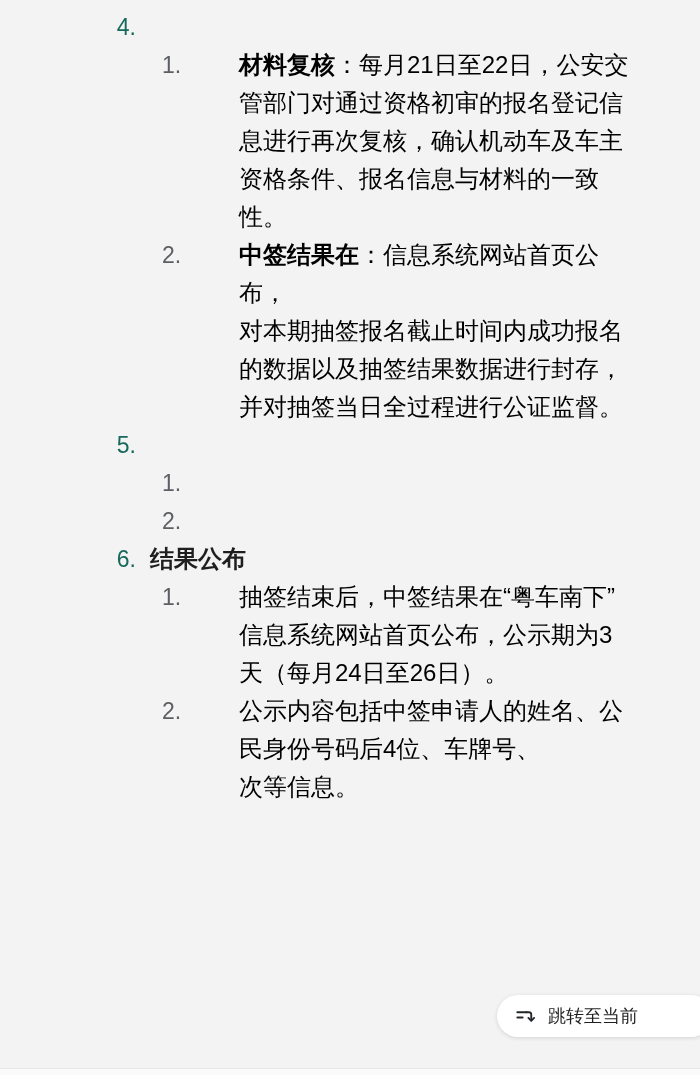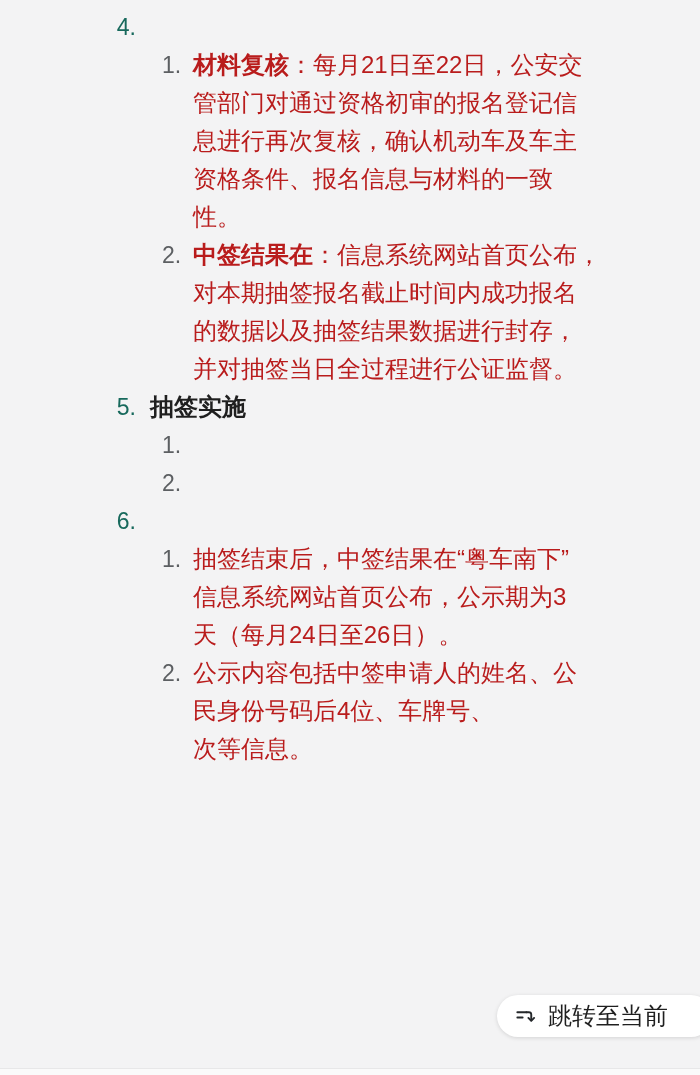--- a/index.html
+++ b/index.html
@@ -48,21 +48,22 @@
     flex: 0 0 18px;
     width: 18px;
     text-align: right;
     margin-right: 13px;
     color: #5c5f62;
     font-size: 23px;
   }
   .i-text {
     width: 412px;
     white-space: pre-line;
-    color: #b91c1c;
+    color: #000000;
+    margin-left: 46px;
   }
   .i-text .lead {
     font-weight: bold;
   }
   .jump-btn {
     position: absolute;
     left: 497px;
     top: 995px;
     height: 42px;
     width: 215px;
@@ -78,21 +79,21 @@
   }
   .jump-btn .icon {
     width: 23px;
     height: 23px;
     display: inline-flex;
     align-items: center;
     justify-content: center;
   }
   .jump-btn .label {
     margin-left: 11px;
-    font-size: 24px;
+    font-size: 18px;
     color: #1f1f1f;
     white-space: nowrap;
   }
   .bottom-strip {
     position: absolute;
     left: 0;
     bottom: 0;
     width: 700px;
     height: 6px;
     background: #fafafa;
@@ -119,31 +120,31 @@
   <div class="item-row">
     <span class="i-marker">2.</span>
     <div class="i-text"><span class="lead">中签结果在</span><span>：信息系统网站首页公布，
 对本期抽签报名截止时间内成功报名
 的数据以及抽签结果数据进行封存，
 并对抽签当日全过程进行公证监督。</span></div>
   </div>
 
   <div class="h-row">
     <span class="h-marker">5.</span>
-    <span class="h-title">抽签实施</span>
   </div>
   <div class="item-row">
     <span class="i-marker">1.</span>
   </div>
   <div class="item-row">
     <span class="i-marker">2.</span>
   </div>
 
   <div class="h-row">
     <span class="h-marker">6.</span>
+    <span class="h-title">结果公布</span>
   </div>
   <div class="item-row">
     <span class="i-marker">1.</span>
     <div class="i-text"><span class="lead"></span><span>抽签结束后，中签结果在“粤车南下”
 信息系统网站首页公布，公示期为3
 天（每月24日至26日）。</span></div>
   </div>
   <div class="item-row">
     <span class="i-marker">2.</span>
     <div class="i-text"><span class="lead"></span><span>公示内容包括中签申请人的姓名、公

